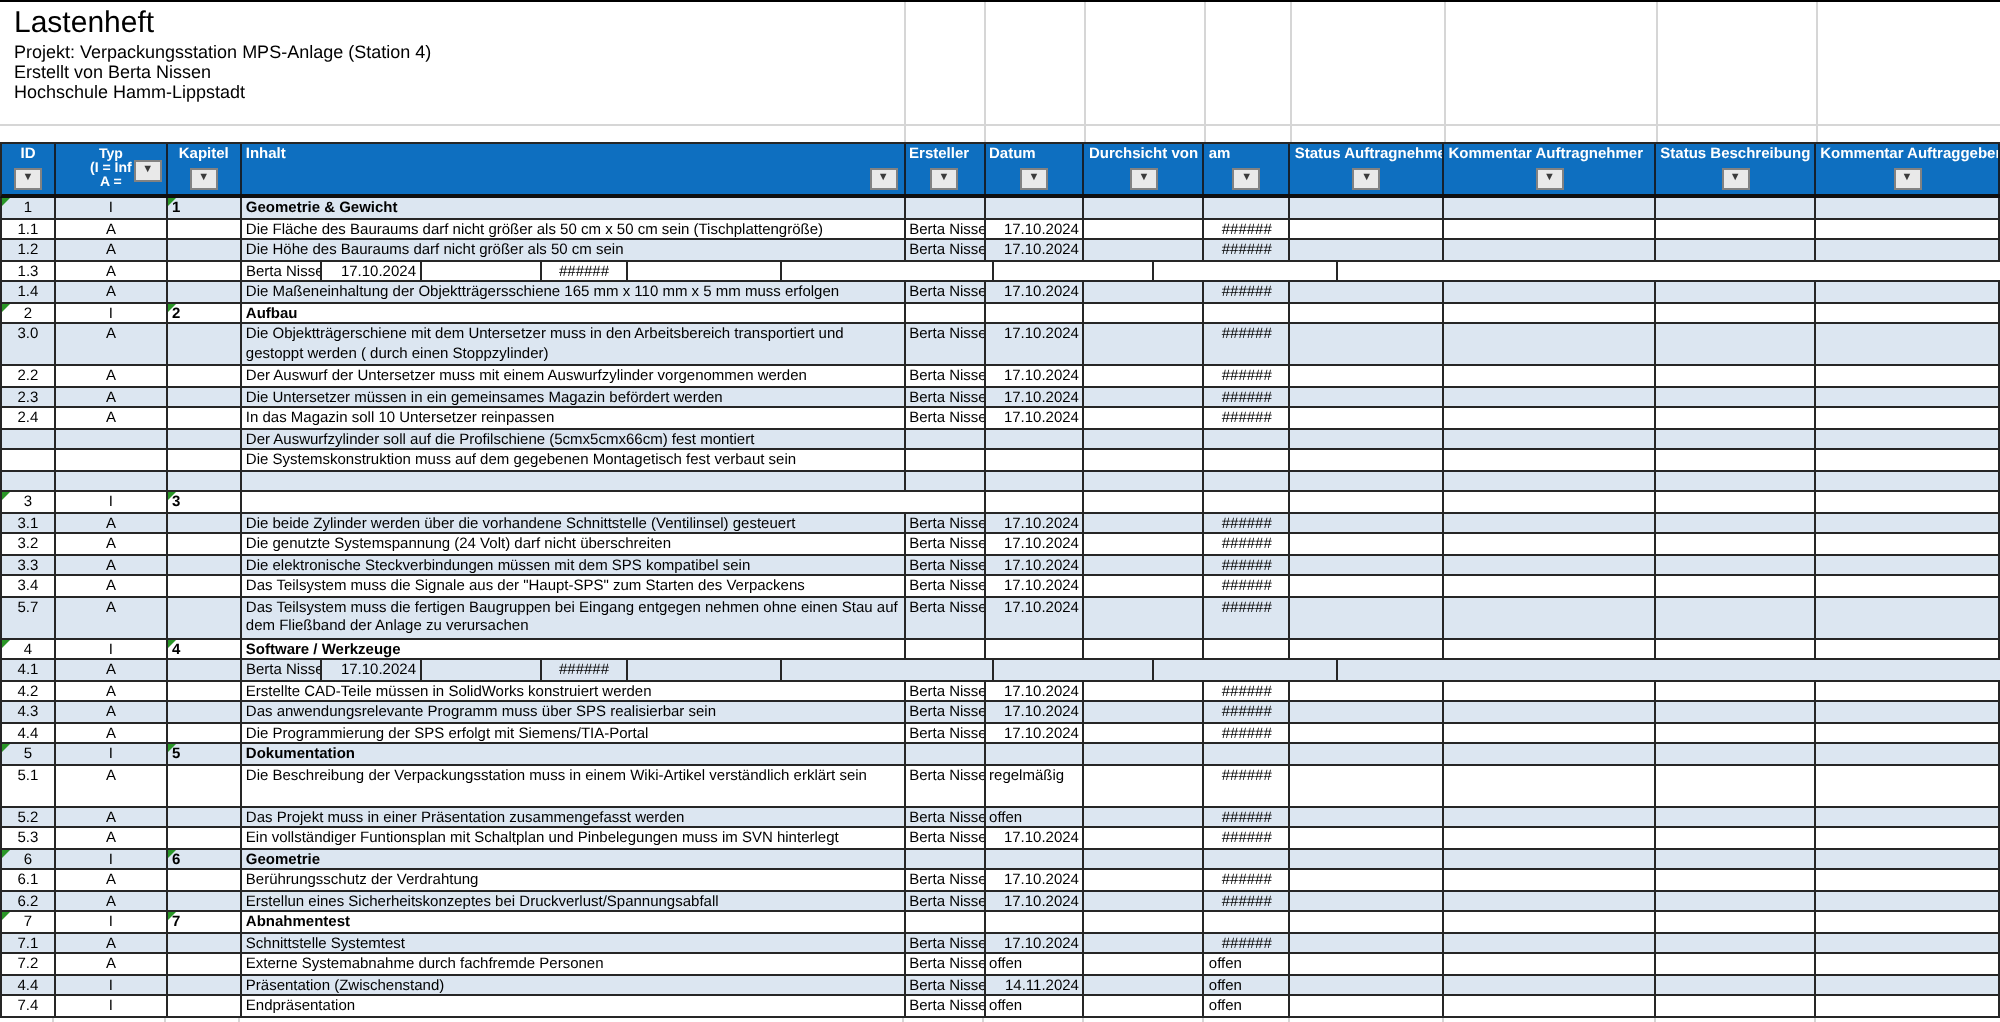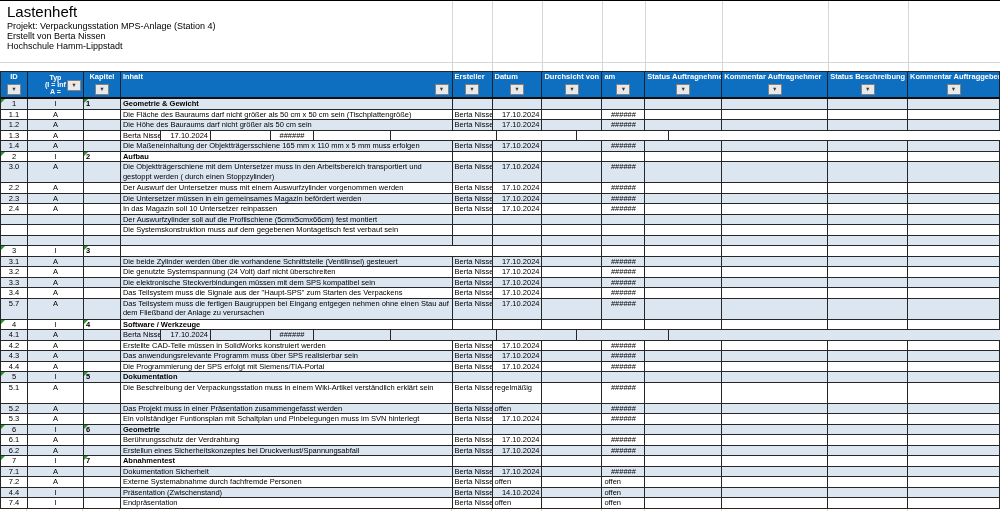--- a/index.html
+++ b/index.html
@@ -597,21 +597,21 @@
           <div class="cell c-am al-l" style="width: 43px;"><span></span></div>
           <div class="cell c-status_an" style="width: 77px;"><span></span></div>
           <div class="cell c-kommentar_an" style="width: 106px;"><span></span></div>
           <div class="cell c-status_ag" style="width: 80px;"><span></span></div>
           <div class="cell c-kommentar_ag" style="width: 92px;"><span></span></div>
         </div>
         <div class="row rb">
           <div class="cell c-id" style="width: 27px;"><span>7.1</span></div>
           <div class="cell c-typ" style="width: 56px;"><span>A</span></div>
           <div class="cell c-kapitel" style="width: 37px;"><span></span></div>
-          <div class="cell c-inhalt" style="width: 332px;"><span>Dokumentation Sicherheit</span></div>
+          <div class="cell c-inhalt" style="width: 332px;"><span>Schnittstelle Systemtest</span></div>
           <div class="cell c-ersteller" style="width: 40px;"><span>Berta Nissen</span></div>
           <div class="cell c-datum al-r" style="width: 50px;"><span>17.10.2024</span></div>
           <div class="cell c-durchsicht" style="width: 60px;"><span></span></div>
           <div class="cell c-am al-c" style="width: 43px;"><span>######</span></div>
           <div class="cell c-status_an" style="width: 77px;"><span></span></div>
           <div class="cell c-kommentar_an" style="width: 106px;"><span></span></div>
           <div class="cell c-status_ag" style="width: 80px;"><span></span></div>
           <div class="cell c-kommentar_ag" style="width: 92px;"><span></span></div>
         </div>
         <div class="row rw">
@@ -627,21 +627,21 @@
           <div class="cell c-kommentar_an" style="width: 106px;"><span></span></div>
           <div class="cell c-status_ag" style="width: 80px;"><span></span></div>
           <div class="cell c-kommentar_ag" style="width: 92px;"><span></span></div>
         </div>
         <div class="row rb">
           <div class="cell c-id" style="width: 27px;"><span>4.4</span></div>
           <div class="cell c-typ" style="width: 56px;"><span>I</span></div>
           <div class="cell c-kapitel" style="width: 37px;"><span></span></div>
           <div class="cell c-inhalt" style="width: 332px;"><span>Präsentation (Zwischenstand)</span></div>
           <div class="cell c-ersteller" style="width: 40px;"><span>Berta Nissen</span></div>
-          <div class="cell c-datum al-r" style="width: 50px;"><span>14.10.2024</span></div>
+          <div class="cell c-datum al-r" style="width: 50px;"><span>14.11.2024</span></div>
           <div class="cell c-durchsicht" style="width: 60px;"><span></span></div>
           <div class="cell c-am al-l" style="width: 43px;"><span>offen</span></div>
           <div class="cell c-status_an" style="width: 77px;"><span></span></div>
           <div class="cell c-kommentar_an" style="width: 106px;"><span></span></div>
           <div class="cell c-status_ag" style="width: 80px;"><span></span></div>
           <div class="cell c-kommentar_ag" style="width: 92px;"><span></span></div>
         </div>
         <div class="row rw">
           <div class="cell c-id" style="width: 27px;"><span>7.4</span></div>
           <div class="cell c-typ" style="width: 56px;"><span>I</span></div>

